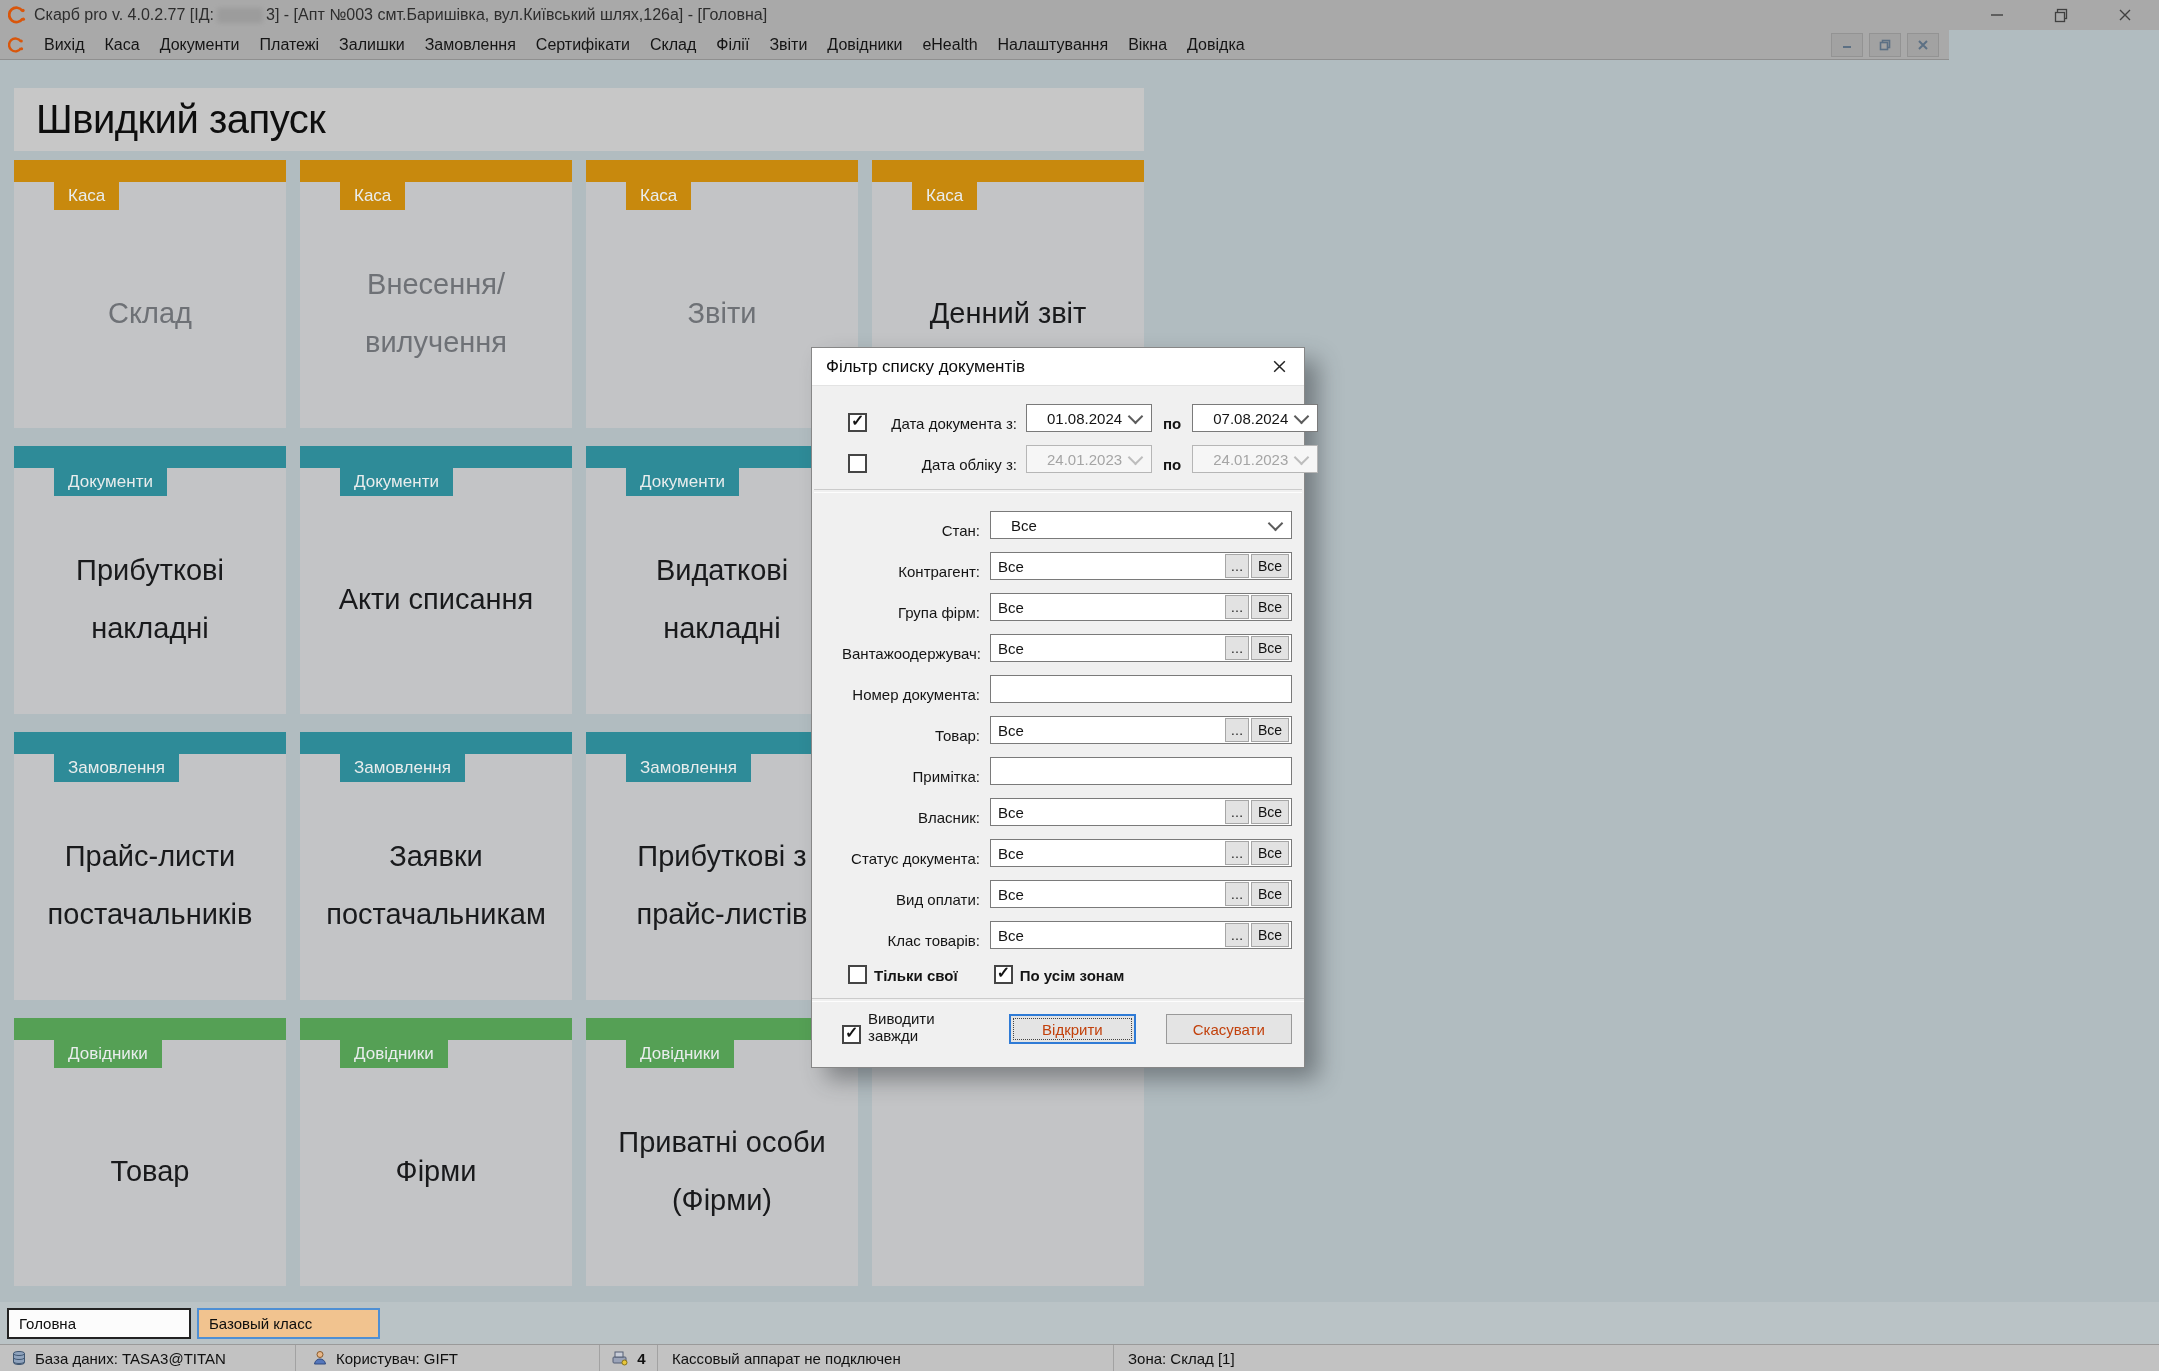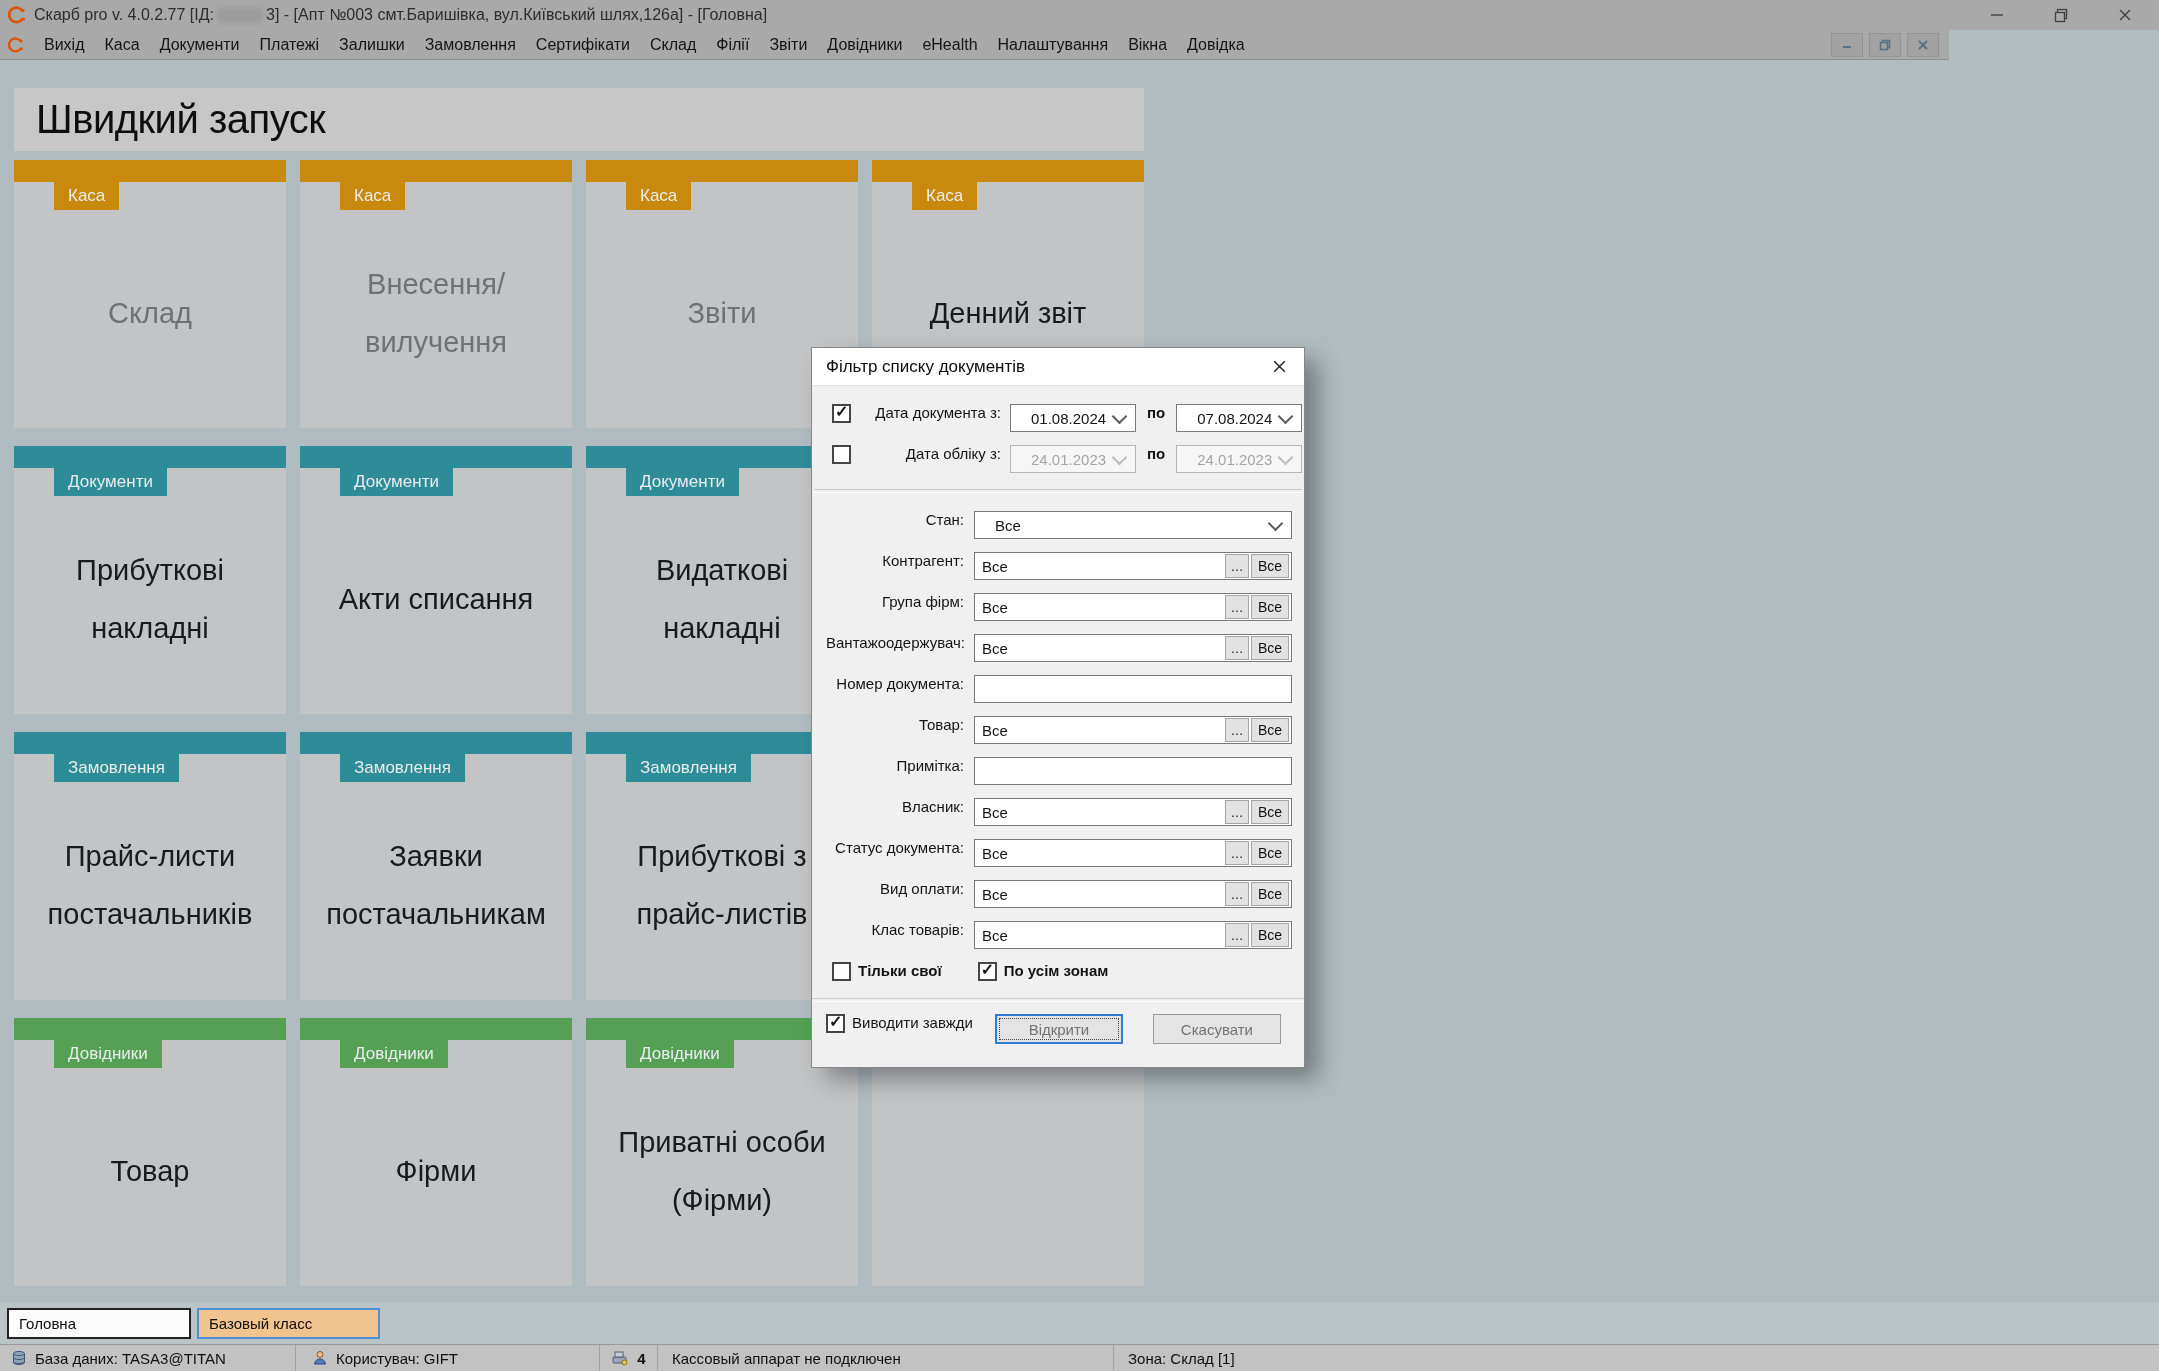--- a/index.html
+++ b/index.html
@@ -41,21 +41,21 @@
     justify-content:center;text-align:center;font-size:29px;line-height:2.0;color:#191a1c;overflow-wrap:anywhere}
   .tile-label.muted{color:#6e7176}
   .tile.blank{background:#c3c4c6}
   
   .dialog{position:absolute;left:812px;top:348px;width:492px;height:719px;background:#f0f0f0;
     box-shadow:0 0 0 1px #878787,14px 12px 22px rgba(40,45,48,.45);z-index:10;font-size:15px;color:#141414}
   .dlg-title{height:38px;background:#ffffff;display:flex;align-items:center;padding:0 14px;
     font-size:17px;color:#0c0c0c;border-bottom:1px solid #e3e3e3;box-sizing:border-box}
   .dlg-close{margin-left:auto;display:flex;align-items:center;cursor:pointer;padding:2px}
   .dlg-body{padding-top:18px}
-  .drow{display:flex;align-items:flex-start;height:28px;margin:0 12px 13px 14px}
+  .drow{display:flex;align-items:flex-end;height:28px;margin:0 12px 13px 30px}
   .dlabel{width:138px;text-align:right;margin-right:10px;flex:none;white-space:nowrap}
   .cb{width:19px;height:19px;background:#fff;border:2px solid #454545;box-sizing:border-box;position:relative;flex:none}
   .cb.checked::after{content:"✓";position:absolute;left:1px;top:-4px;font-size:16px;font-weight:bold;color:#141414}
   .chev{width:9px;height:9px;border-right:2px solid #5c5c5c;border-bottom:2px solid #5c5c5c;
     transform:rotate(45deg);margin:-4px 10px 0 6px;flex:none}
   .combo{background:#fff;border:1px solid #7a7a7a;height:28px;box-sizing:border-box;display:flex;
     align-items:center;justify-content:space-between}
   .combo .val{padding-left:20px;white-space:nowrap;overflow:hidden}
   .combo.date{width:126px;flex:none;font-weight:500}
   .combo.grow{flex:1}
@@ -70,21 +70,21 @@
     display:flex;align-items:center;padding-right:2px}
   .lookup .val{flex:1;padding-left:7px}
   .mini{font-family:"Liberation Sans",sans-serif;font-size:13px;color:#111;background:#e2e2e2;
     border:1px solid #a6a6a6;height:24px;margin-left:2px;flex:none;padding:0;line-height:1}
   .mini.dots{width:24px}
   .mini.all{width:38px;font-size:14px}
   .edit{flex:1;background:#fff;border:1px solid #7a7a7a;height:28px;box-sizing:border-box}
   .checksrow{margin-top:8px;height:22px}
   .blbl{font-weight:bold;margin-left:7px}
   .bottomrow{height:30px;margin-top:10px}
-  .btn{font-family:"Liberation Sans",sans-serif;font-size:15px;color:#737373;background:#e4e4e4;
+  .btn{font-family:"Liberation Sans",sans-serif;font-size:15px;color:#c2410c;background:#e4e4e4;
     border:1px solid #999;height:30px;box-sizing:border-box}
   .btn.open{width:128px;margin-left:22px;border:2px solid var(--accent-blue);outline:1px dotted #444;outline-offset:-5px}
   .btn.cancel{width:128px;margin-left:30px}
   .always-lbl{margin-left:7px}
   
   .tabstrip{position:absolute;top:1302px;left:0;width:2159px;height:42px;background:#bac3c6}
   .tab{position:absolute;top:6px;height:31px;display:flex;align-items:center;padding:0 10px;
     box-sizing:border-box;font-size:15px;color:#0d0d0d;cursor:pointer}
   .tab.home{left:7px;width:184px;background:#fcfcfc;border:2px solid #222}
   .tab.active{left:197px;width:183px;background:var(--tab-active-bg);border:2px solid var(--tab-active-border)}

